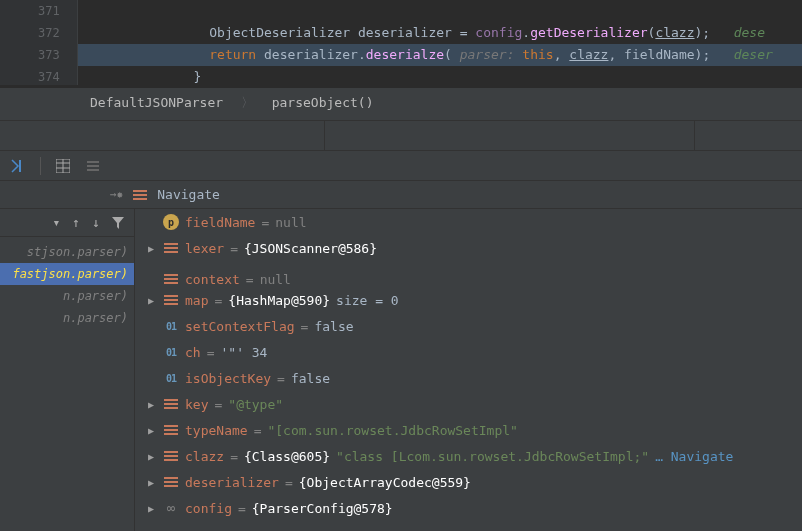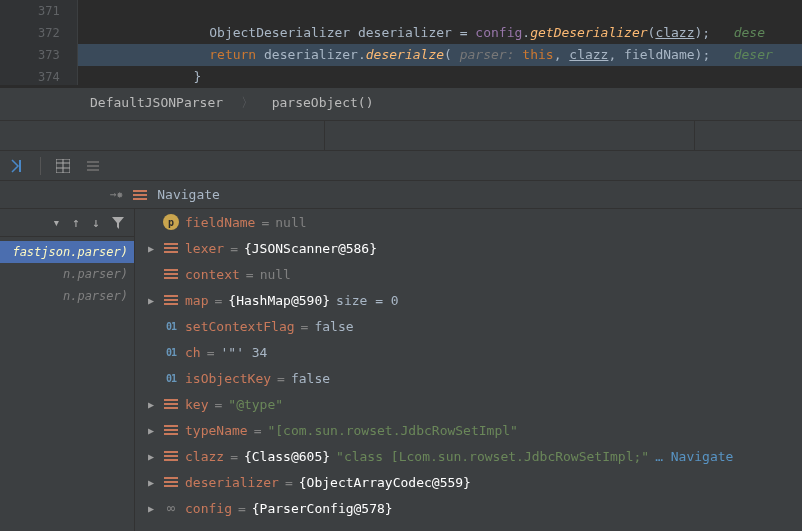--- a/index.html
+++ b/index.html
@@ -44,21 +44,21 @@
   }
   .code-line.highlighted {
     background: #3a4a5a;
   }
   .kw { color: #cc7832; }
   .ident { color: #a9b7c6; }
   .field { color: #9876aa; }
   .hint { color: #787878; font-style: italic; }
   .param { color: #a9b7c6; text-decoration: underline; }
   .comment-tail { color: #5e8759; font-style: italic; text-align: right; }
-  .func { color: #fdba74; font-style: italic; }
+  .func { color: #f0abfc; }
   .clz { color: #a9b7c6; }
   
   .breadcrumb {
     background: #3c3f41;
     padding: 6px 14px 8px 90px;
     font-size: 13px;
     color: #bbbbbb;
     border-bottom: 1px solid #323232;
   }
   .breadcrumb .sep { color: #606366; margin: 0 10px; }
@@ -129,21 +129,21 @@
     padding: 4px 6px 4px 2px;
     font-style: italic;
     color: #808080;
     font-size: 12px;
     text-align: right;
     white-space: nowrap;
     overflow: hidden;
   }
   .frame-item.selected {
     background: #4b6eaf;
-    color: #fef9c3;
+    color: #fde047;
   }
   
   .vars-col {
     flex: 1;
     background: #3c3f41;
     overflow: hidden;
   }
   .var-row {
     height: 26px;
     display: flex;
@@ -247,20 +247,21 @@
       <span style="color:#aaa;">▾</span>
       <span style="color:#aaa;">↑</span>
       <span style="color:#aaa;">↓</span>
       <span>
         <svg width="12" height="12" viewBox="0 0 12 12">
             <path d="M0 0 L12 0 L7 6 L7 12 L5 10 L5 6 Z" fill="#aaa"></path>
           </svg>
       </span>
     </div>
     <div class="frames-list">
+      <div class="frame-item">stjson.parser)</div>
       <div class="frame-item selected">fastjson.parser)</div>
       <div class="frame-item">n.parser)</div>
       <div class="frame-item">n.parser)</div>
     </div>
   </div>
 
   <div class="vars-col" id="vars-col">
       <div class="var-row" style="padding-left: 10px;">
         <span class="expand-arrow"></span>
         <span class="var-icon vicon-p">p</span>
@@ -274,21 +275,21 @@
           <span class="burger vicon-field">
             <span></span>
             <span></span>
             <span></span>
           </span>
         </span>
         <span class="var-name">lexer</span>
         <span class="var-eq"> = </span>
         <span class="var-ref">{JSONScanner@586}</span>
       </div>
-      <div class="var-row" style="padding-left: 10px;">
+      <div class="var-row" style="padding-left: 10px; align-items: flex-end;">
         <span class="expand-arrow"></span>
         <span class="var-icon">
           <span class="burger vicon-field">
             <span></span>
             <span></span>
             <span></span>
           </span>
         </span>
         <span class="var-name">context</span>
         <span class="var-eq"> = </span>

